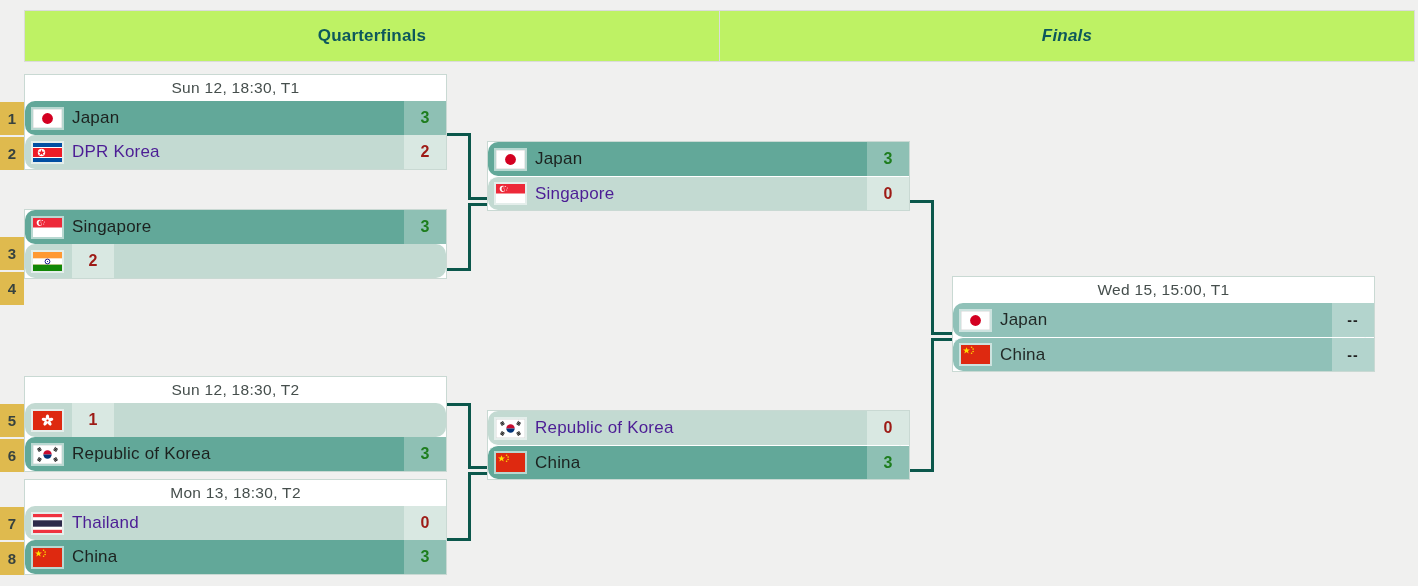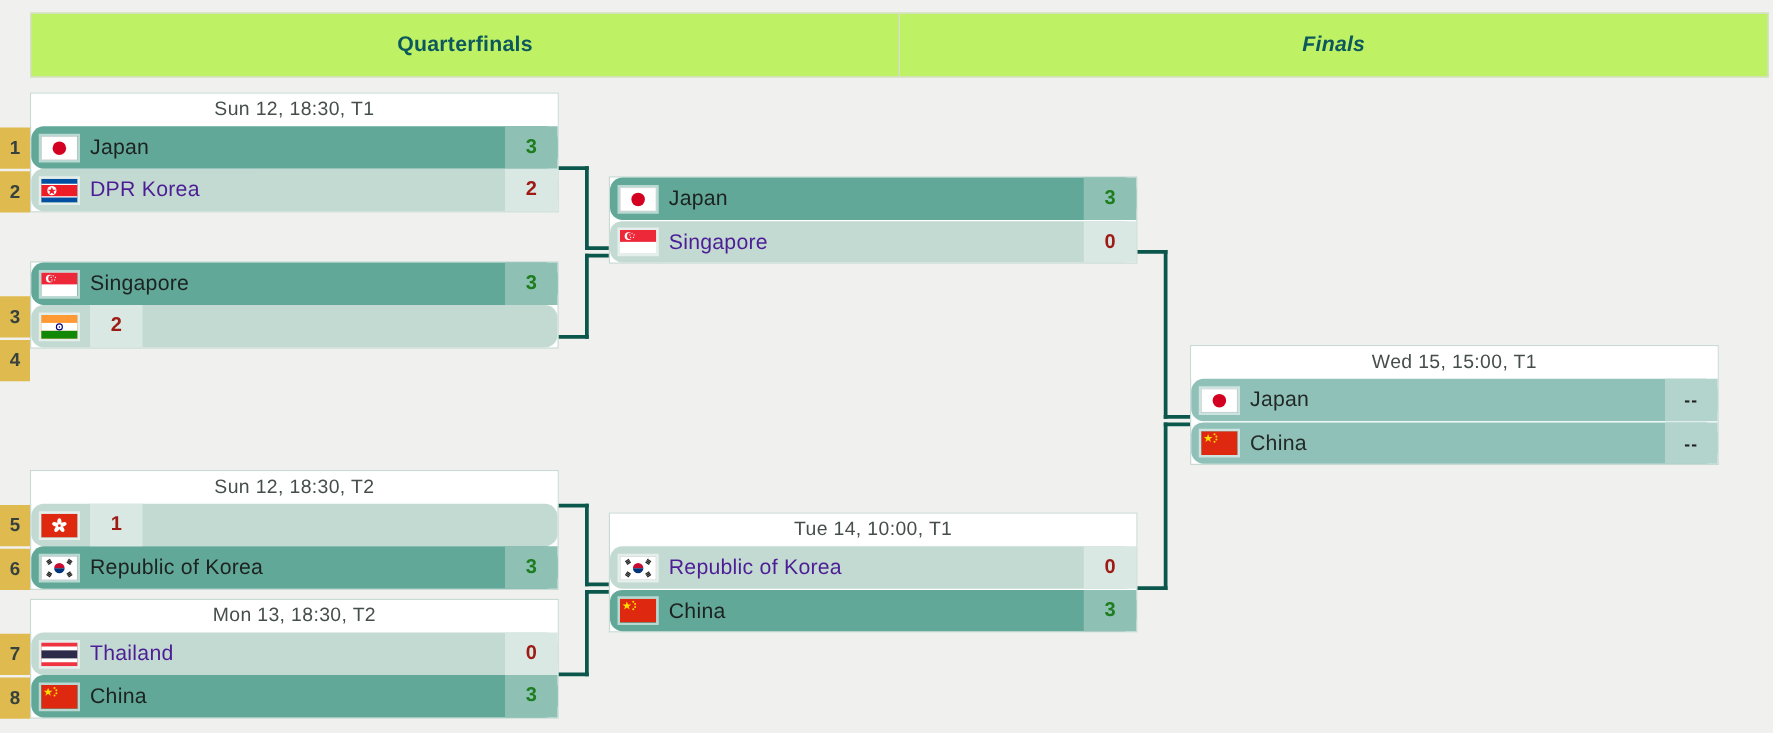--- a/index.html
+++ b/index.html
@@ -261,21 +261,20 @@
               <circle cx="10.7" cy="5.9" r=".5" fill="#fff"></circle>
               <circle cx="8.5" cy="5.9" r=".5" fill="#fff"></circle>
               <circle cx="7.9" cy="3.9" r=".5" fill="#fff"></circle>
             </svg>
           </span>
           <span class="team-name">Singapore</span>
           <span class="team-score">0</span>
         </div>
       </div>
       <div class="match" style="left: 487px; top: 410px;">
-        <div class="match-schedule">Tue 14, 10:00, T1</div>
         <div class="team-row loser">
           <span class="flag">
             <svg xmlns="http://www.w3.org/2000/svg" viewBox="0 0 29 19">
               <rect width="29" height="19" fill="#fff" stroke="#d8d8d8" stroke-width="1"></rect>
               <path d="M10.3 9.5 A4.2 4.2 0 0 1 18.7 9.5 Z" fill="#c60c30"></path>
               <path d="M10.3 9.5 A4.2 4.2 0 0 0 18.7 9.5 Z" fill="#003478"></path>
               <g stroke="#222" stroke-width="1.1">
                 <path d="M4.2 4.4 l3 -2 M4.9 5.5 l3 -2 M5.6 6.6 l3 -2"></path>
                 <path d="M21.8 2.4 l3 2 M22.5 1.4 l-0.1 0 M21.1 3.5 l3 2 M20.4 4.6 l3 2"></path>
                 <path d="M4.2 14.6 l3 2 M4.9 13.5 l3 2 M5.6 12.4 l3 2"></path>

